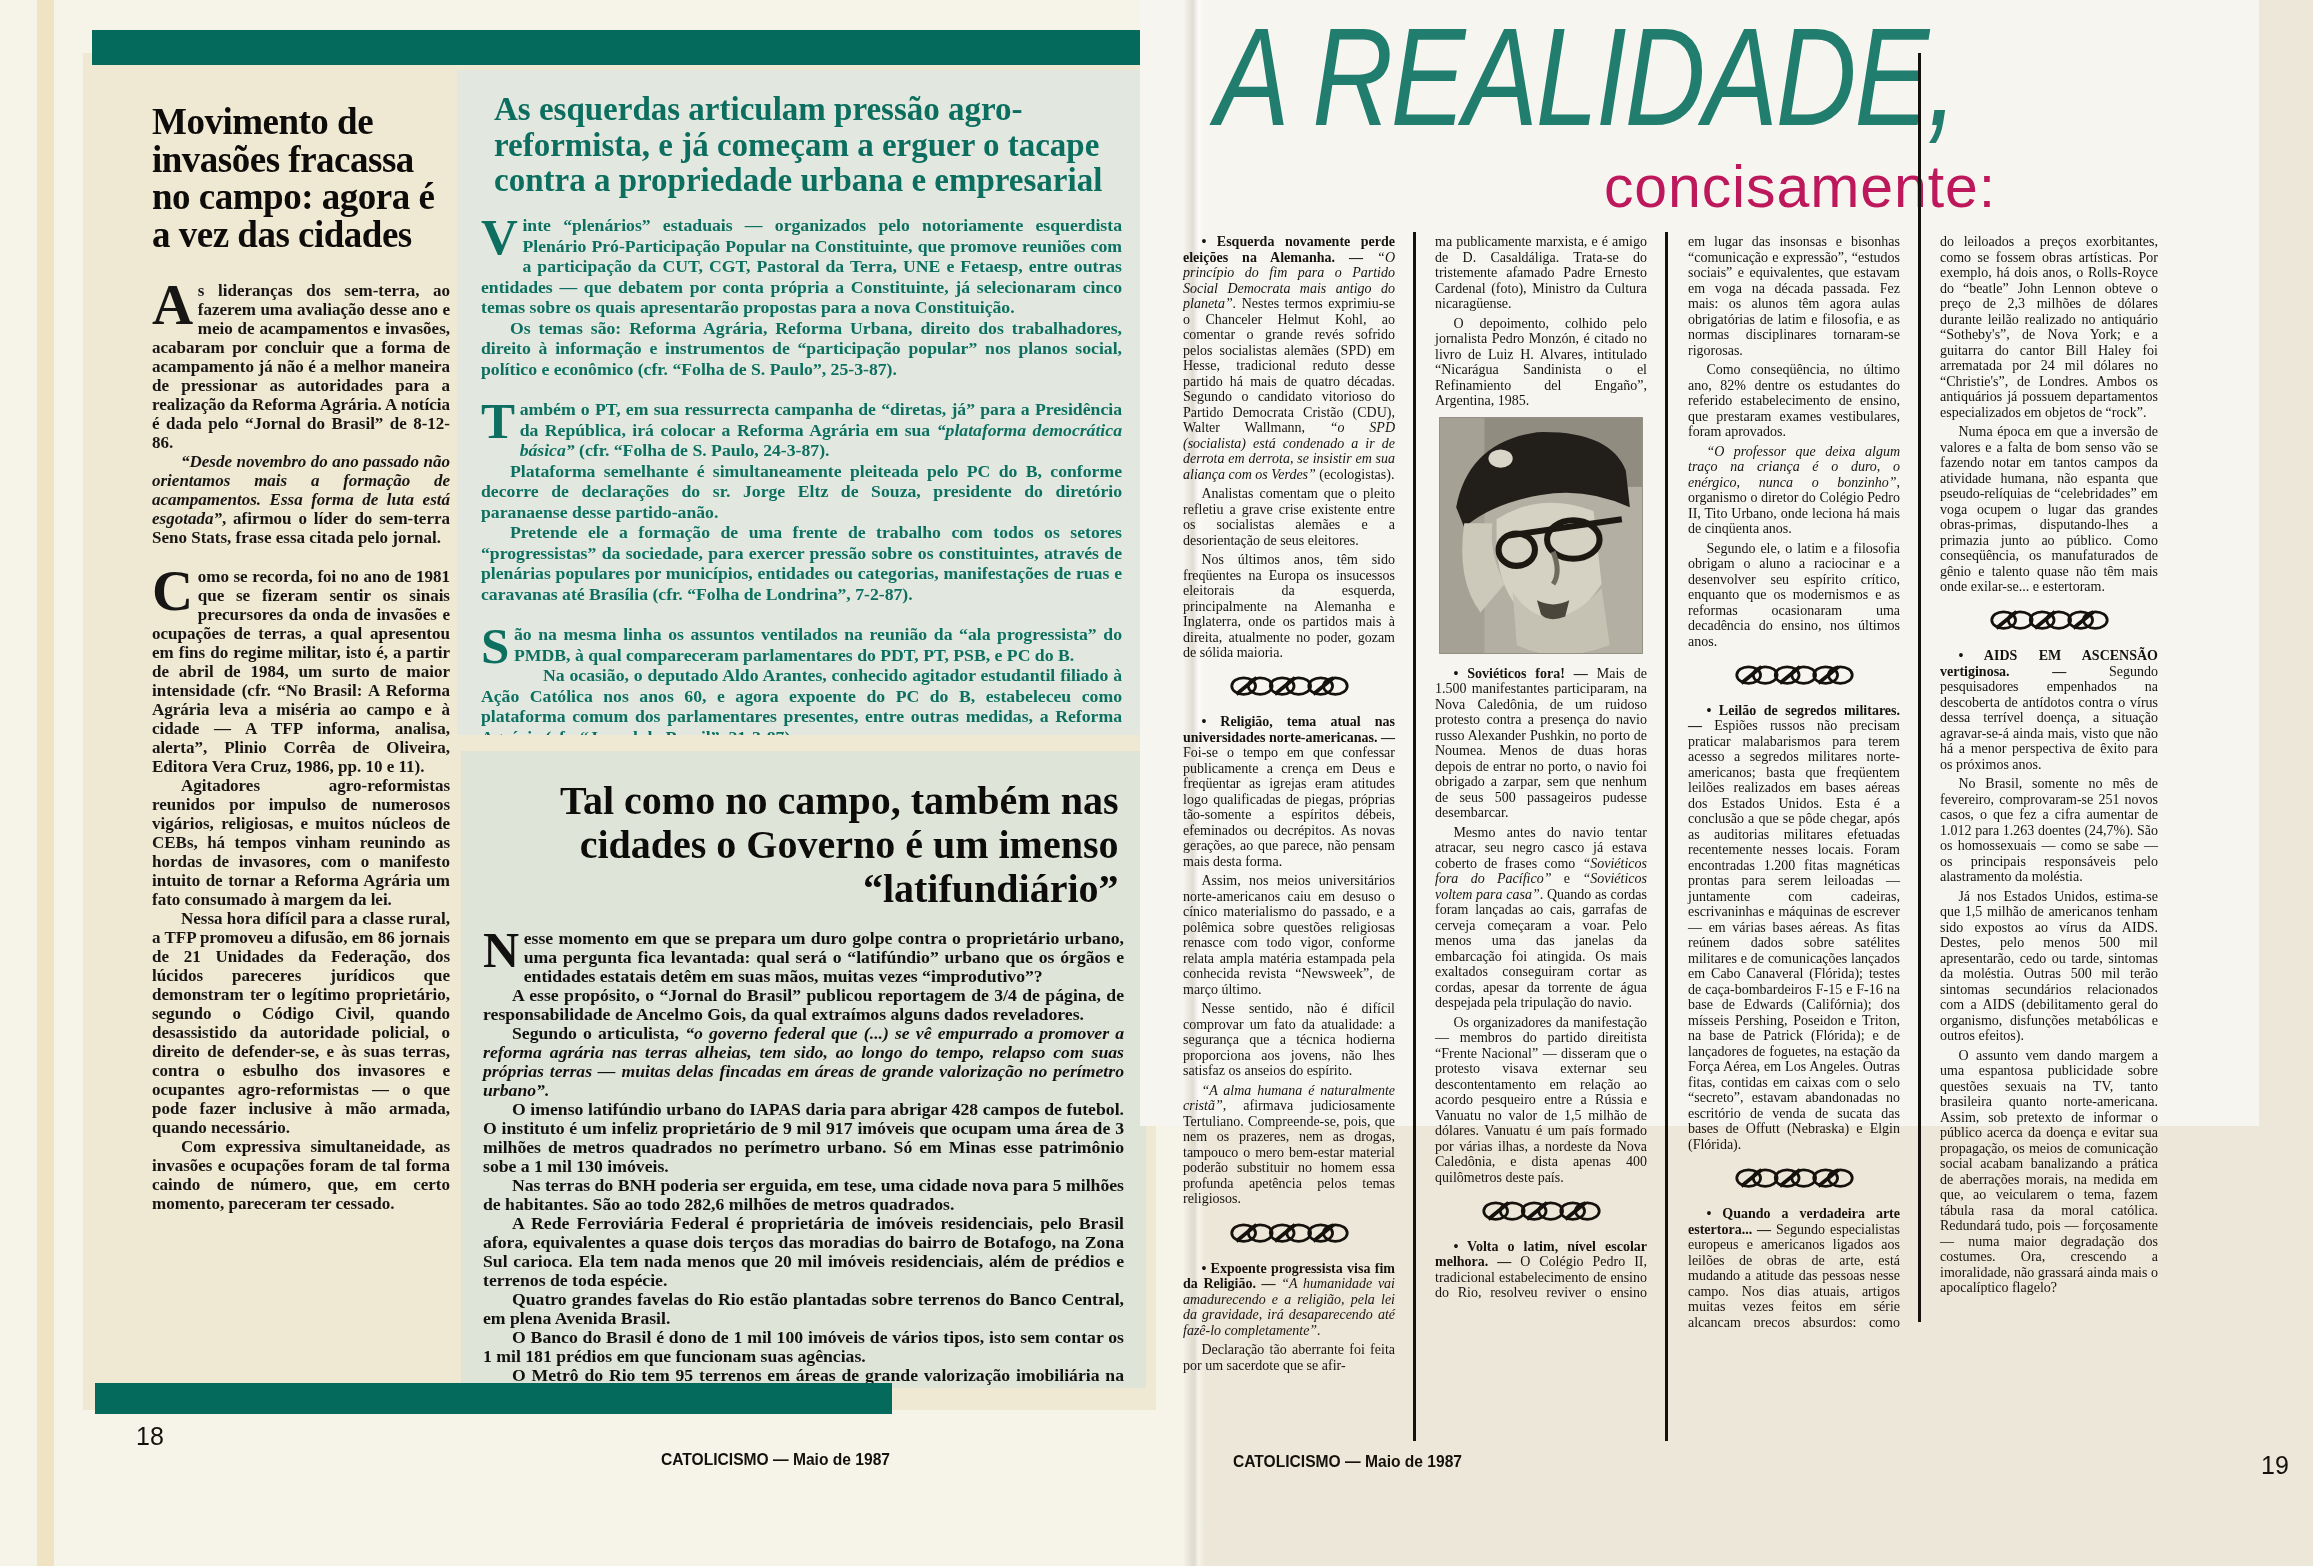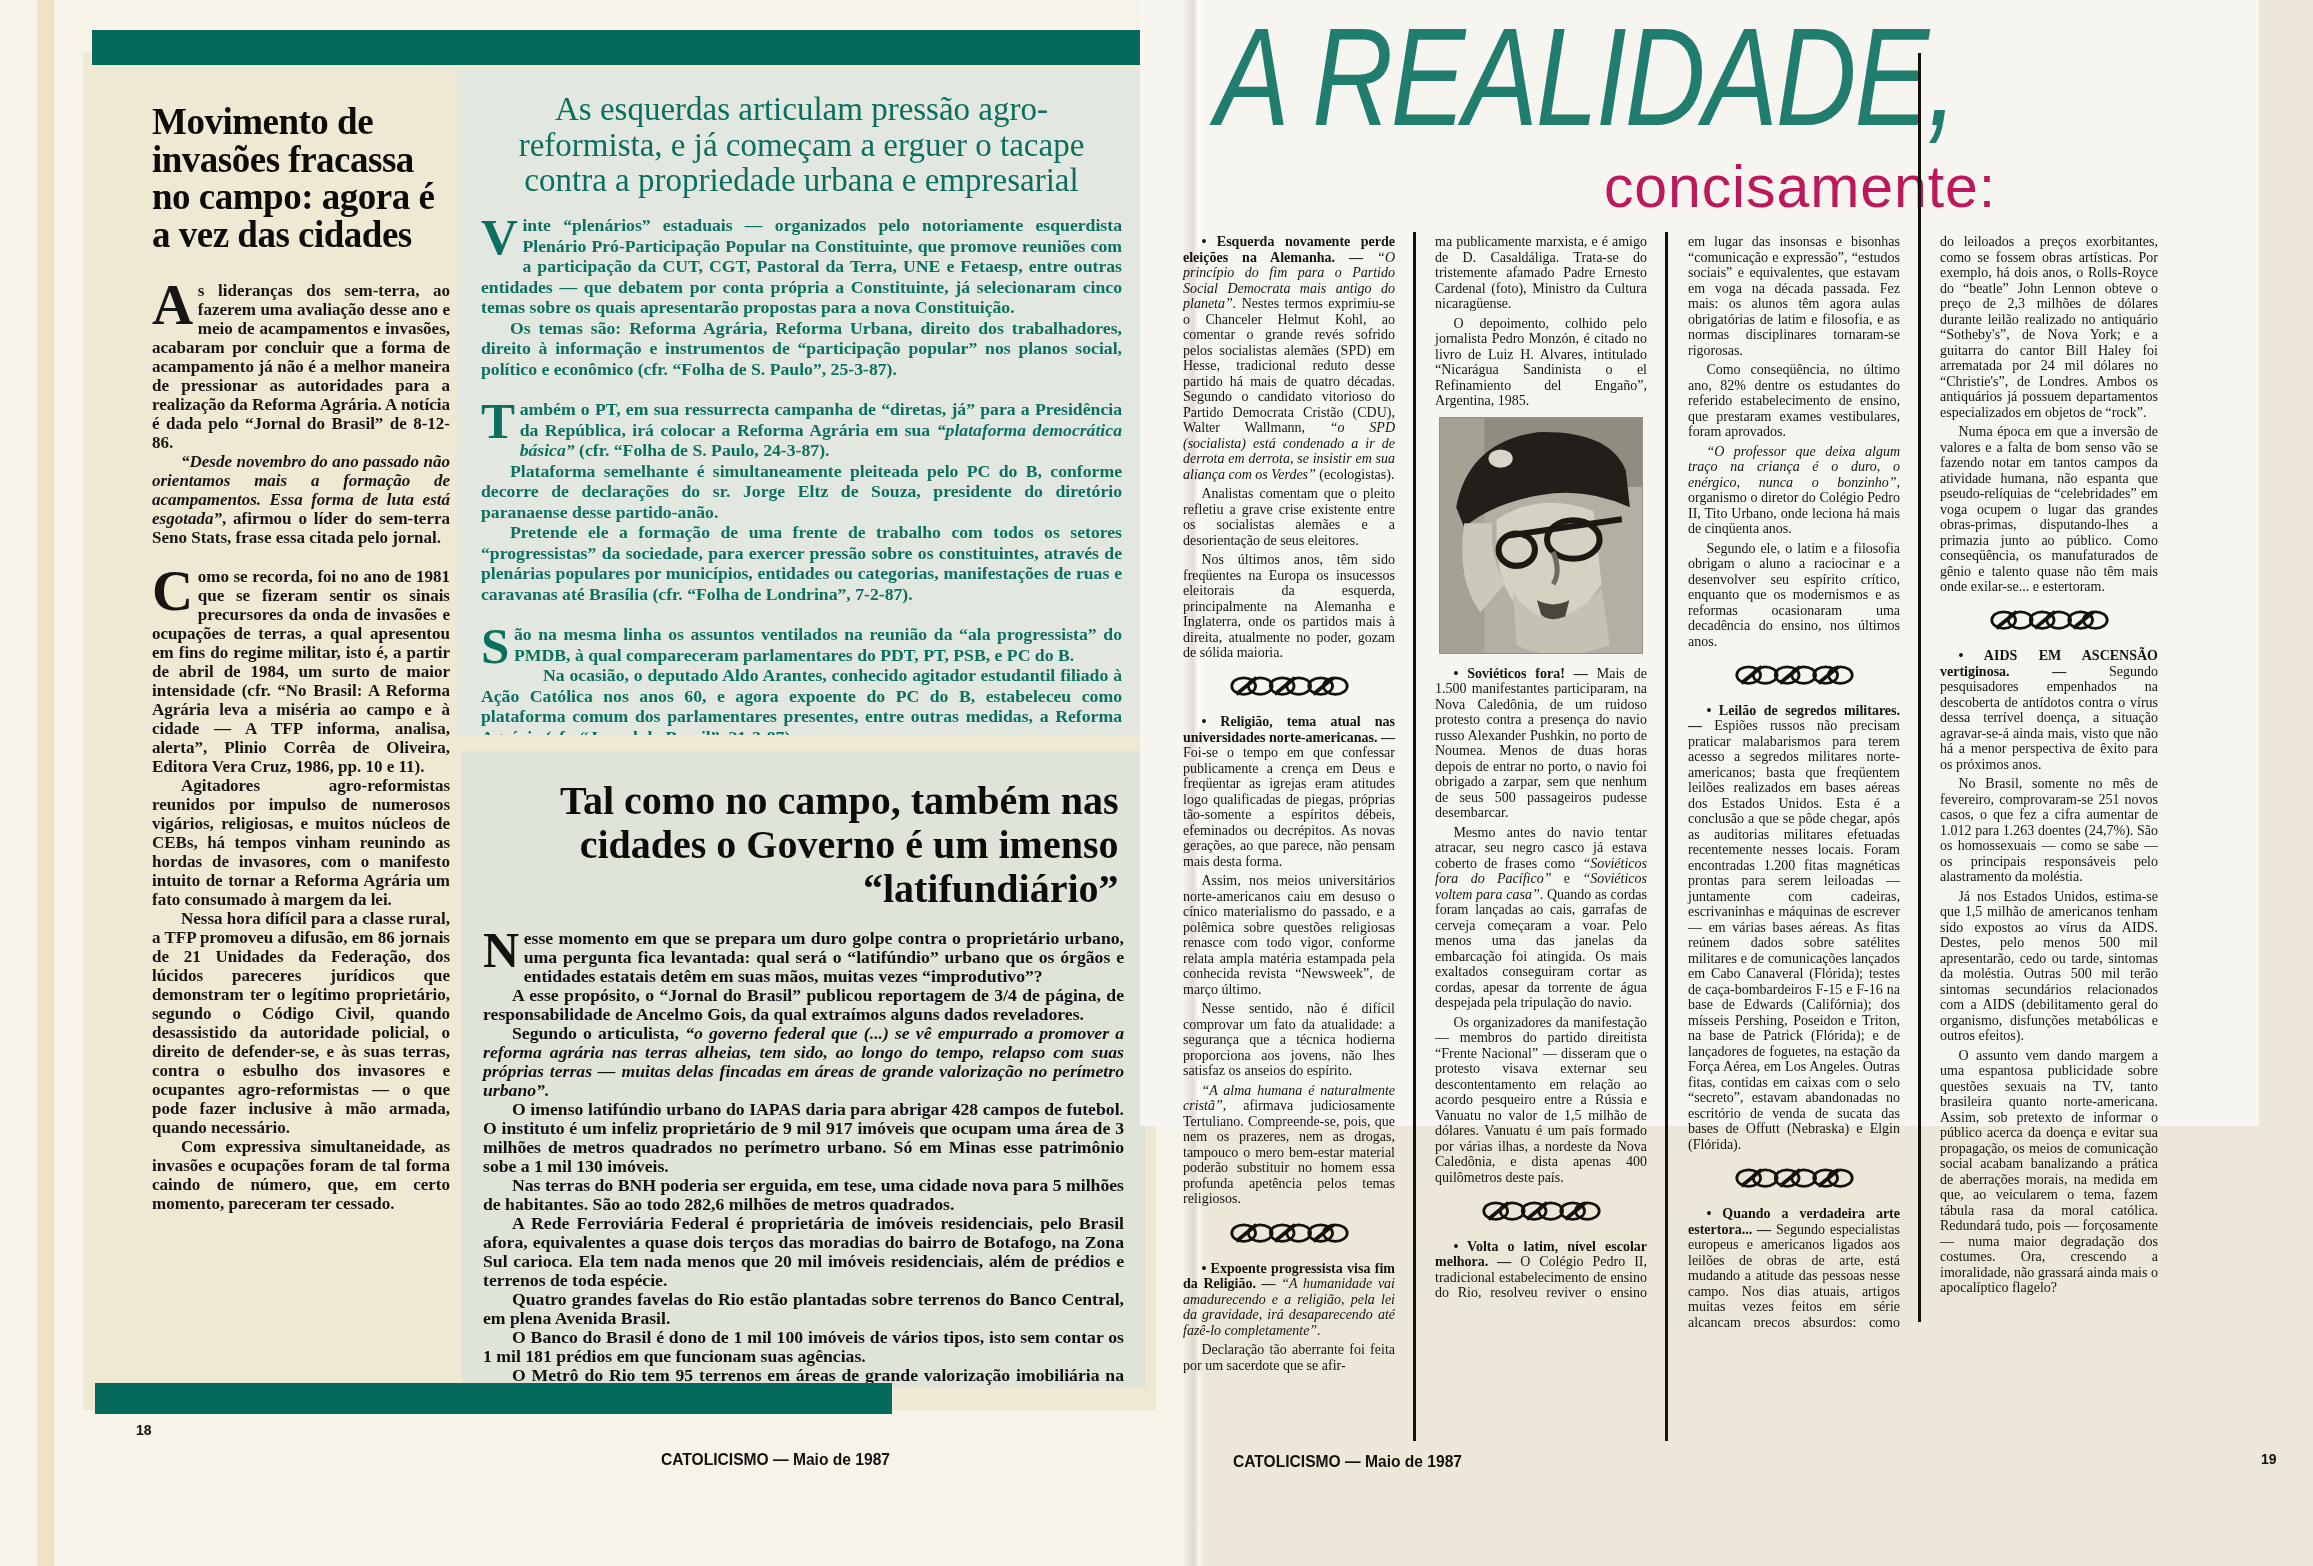--- a/index.html
+++ b/index.html
@@ -15,21 +15,21 @@
   
   .bar-top{position:absolute;left:92px;top:30px;width:1052px;height:35px;background:#046a5c;}
   .bar-bottom{position:absolute;left:95px;top:1383px;width:797px;height:31px;background:#046a5c;}
   
   .article{position:absolute;left:152px;top:103px;width:298px;height:1269px;overflow:hidden;}
   .article h1{margin:0 0 27.5px 0;font-size:37px;line-height:1.02;font-weight:700;letter-spacing:-0.5px;color:#0e0c0a;}
   .article .para{font-size:17px;line-height:19px;font-weight:700;text-align:justify;margin:0;}
   .article .drop{font-size:57px;line-height:44px;padding:1.8px 4.6px 0 0;}
   
   .box1{position:absolute;left:457px;top:70px;width:689px;height:665px;background:#e2e8df;overflow:hidden;}
-  .box1 h2{margin:22px 37px 16.5px 37px;text-align:center;font-size:33px;line-height:1.08;font-weight:400;color:#0b6e5f;}
+  .box1 h2{margin:22px 37px 16.5px 37px;text-align:left;font-size:33px;line-height:1.08;font-weight:700;color:#0b6e5f;}
   .box1 .para{font-size:17.7px;line-height:20.5px;font-weight:700;color:#0c6f60;text-align:justify;margin:0 24px;}
   .box1 .drop{font-size:51px;line-height:40px;padding:1.8px 4.6px 0 0;}
   .box2{position:absolute;left:461px;top:751px;width:685px;height:637px;background:#dfe4d9;overflow:hidden;}
   .box2 h2{margin:27.5px 27.5px 18.4px 27.5px;text-align:right;font-size:40px;line-height:1.1;font-weight:700;color:#0e0c0a;}
   .box2 .para{font-size:17.7px;line-height:19px;font-weight:700;color:#131110;text-align:justify;margin:0 22px;}
   .box2 .drop{font-size:50px;line-height:39px;padding:1.8px 4.6px 0 0;}
   
   .para{text-indent:29px;}
   .para.flush{text-indent:0;}
   .para.gap{margin-top:20px !important;}
@@ -53,21 +53,21 @@
   .col4{left:796px;width:226px;height:1304px;}
   .rule{position:absolute;width:2.8px;background:#15120e;}
   .rule1{left:273px;top:232px;height:1209px;}
   .rule2{left:525px;top:232px;height:1209px;}
   .rule3{left:778px;top:53px;height:1269px;}
   .orn{text-align:center;margin:13.8px 0 12px 0;}
   .photo{width:202px;height:235px;margin:9.2px auto 13px auto;background:#b8b4a9;box-shadow:0 0 0 0.9px #8a8678;}
   .photo svg{display:block;width:100%;height:100%;}
   
   .footer-text{position:absolute;font-family:"Liberation Sans","DejaVu Sans",sans-serif;font-weight:700;font-size:15.6px;color:#14110d;}
-  .pgnum{position:absolute;font-family:"Liberation Sans","DejaVu Sans",sans-serif;font-weight:700;font-size:14px;color:#14110d;}
+  .pgnum{position:absolute;font-family:"Liberation Sans","DejaVu Sans",sans-serif;font-weight:400;font-size:25px;color:#14110d;}
   .footer-left{left:592px;top:1451px;width:298px;text-align:right;}
   .footer-right{left:1233px;top:1453px;}
   .pg18{left:136px;top:1422px;}
   .pg19{left:2261px;top:1451px;}
 </style>
 </head>
 <body>
 
 <div class="spread">
 

